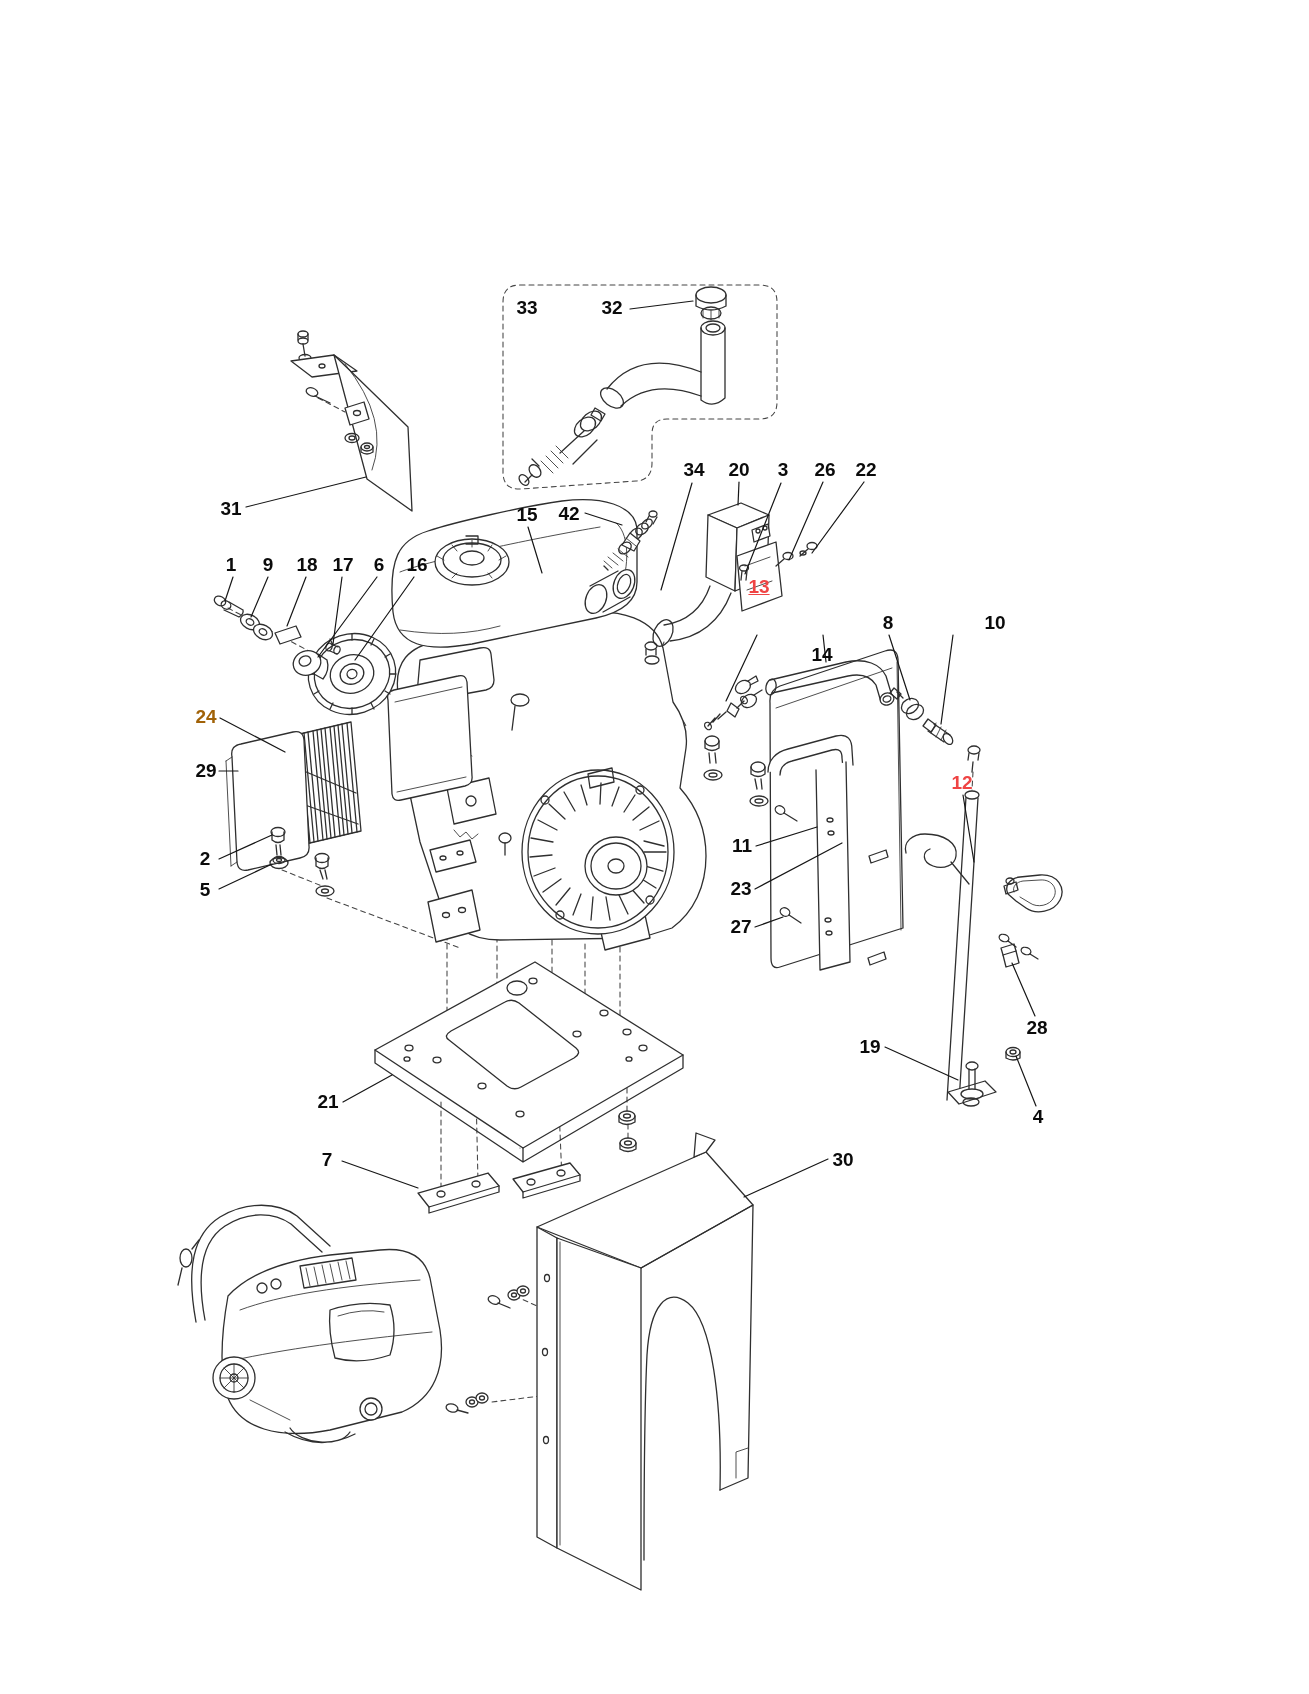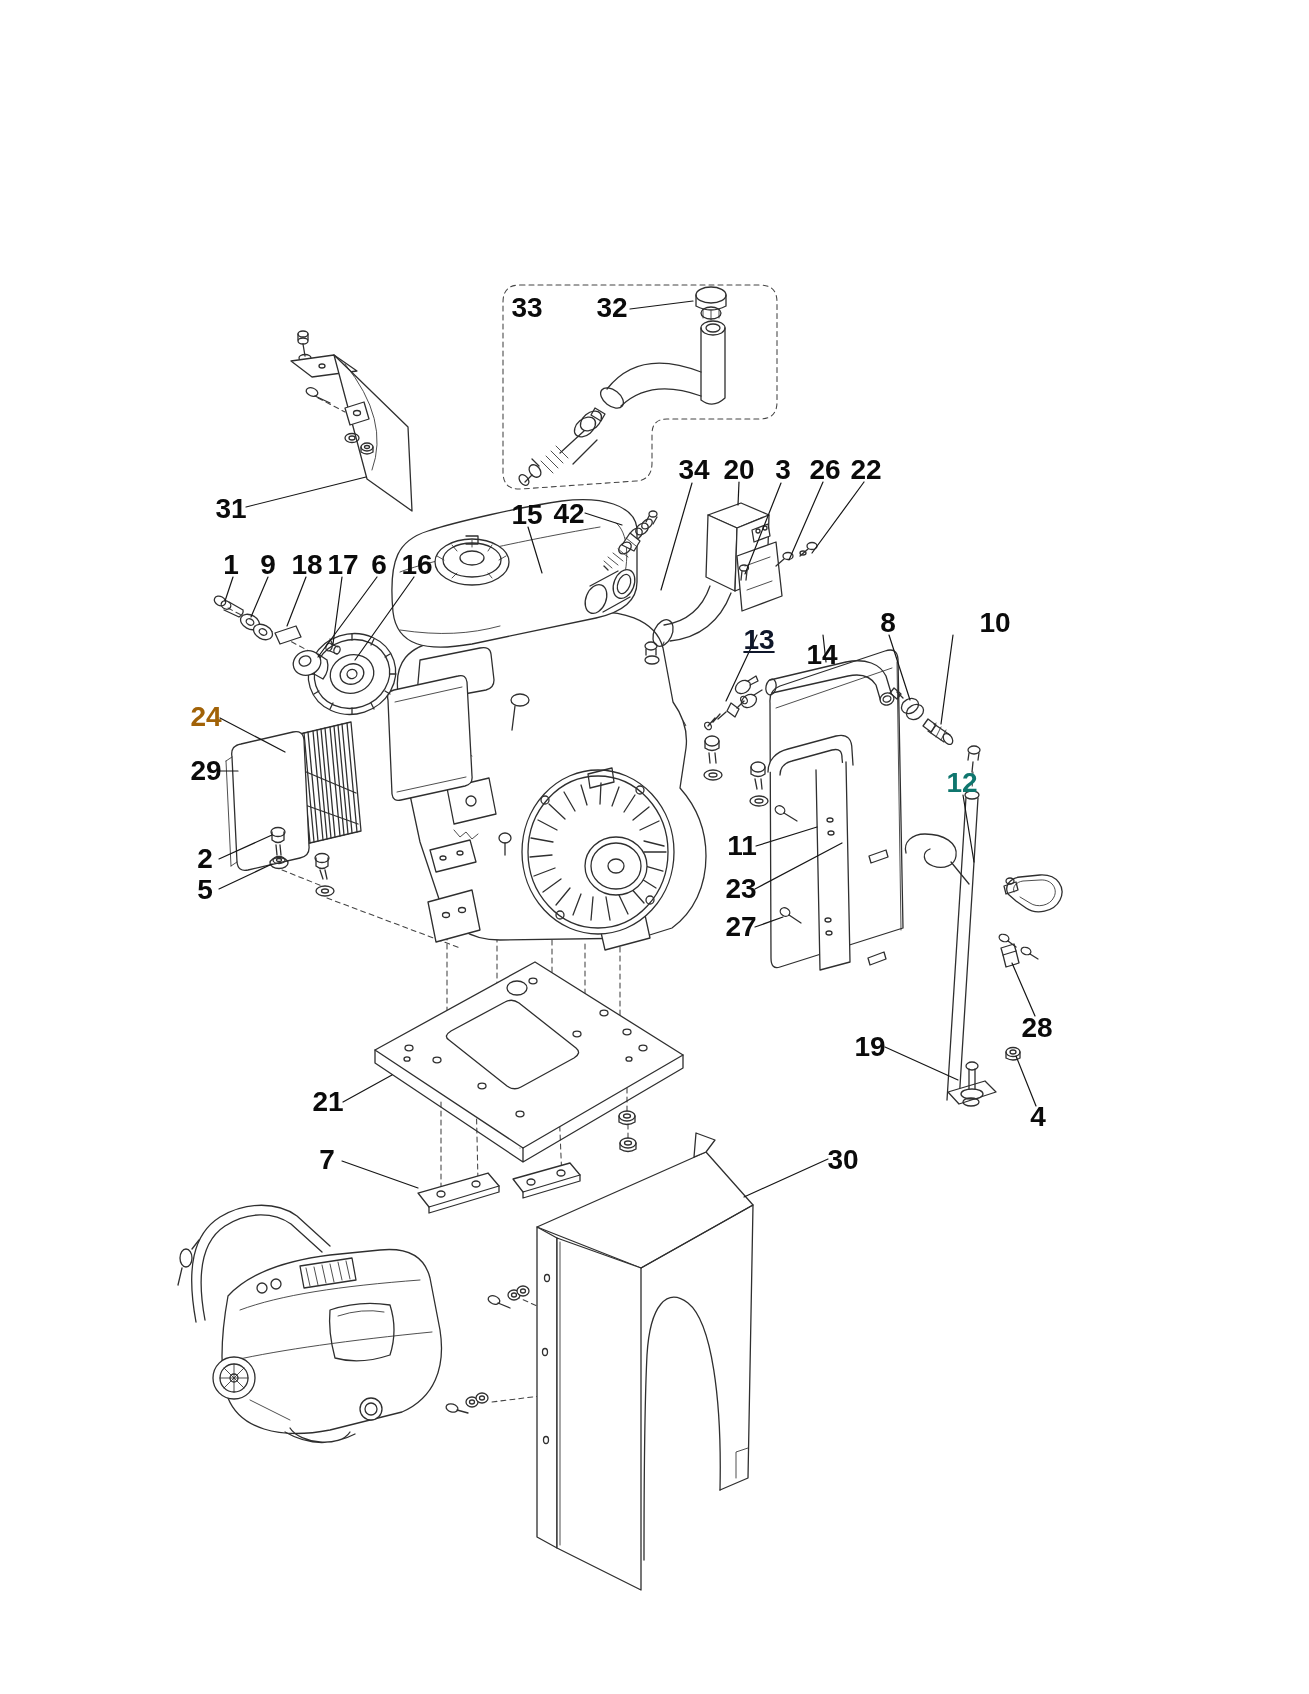--- a/index.html
+++ b/index.html
@@ -4,21 +4,21 @@
 <style>
   html,body{margin:0;padding:0;background:#ffffff;}
   body{width:1309px;height:1694px;position:relative;font-family:"Liberation Sans",sans-serif;overflow:hidden;}
   .canvas{position:absolute;left:0;top:0;width:1309px;height:1694px;}
   svg{position:absolute;left:0;top:0;}
   #art *{fill:none;stroke:#2f2f2f;stroke-width:1.3;stroke-linecap:round;stroke-linejoin:round;}
   #art .s{fill:#ffffff;}
   #art .dash{stroke-dasharray:5 4;stroke-width:1.05;stroke:#444;}
   #art .thin{stroke-width:0.85;}
   #art .leader, #leader-layer line{stroke:#161616;stroke-width:1.2;fill:none;}
-  .callout{position:absolute;transform:translate(-50%,-50%);font-weight:700;font-size:28px;color:#0b0b0b;white-space:nowrap;}
+  .callout{position:absolute;transform:translate(-50%,-50%);font-weight:700;font-size:19px;color:#0b0b0b;white-space:nowrap;}
 </style>
 </head>
 <body style="background: rgb(255, 255, 255);">
 
 <div class="canvas">
 <svg id="art" width="1309" height="1694" viewBox="0 0 1309 1694">
 
   <g>
     <path class="dash" d="M228,608 L352,674"></path>
     <path class="dash" d="M447,908 L447,1042"></path>
@@ -496,22 +496,22 @@
       <span class="callout" style="left: 205px; top: 859px; color: rgb(11, 11, 11);">2</span>
       <span class="callout" style="left: 783px; top: 470px; color: rgb(11, 11, 11);">3</span>
       <span class="callout" style="left: 1038px; top: 1117px; color: rgb(11, 11, 11);">4</span>
       <span class="callout" style="left: 205px; top: 890px; color: rgb(11, 11, 11);">5</span>
       <span class="callout" style="left: 379px; top: 565px; color: rgb(11, 11, 11);">6</span>
       <span class="callout" style="left: 327px; top: 1160px; color: rgb(11, 11, 11);">7</span>
       <span class="callout" style="left: 888px; top: 623px; color: rgb(11, 11, 11);">8</span>
       <span class="callout" style="left: 268px; top: 565px; color: rgb(11, 11, 11);">9</span>
       <span class="callout" style="left: 995px; top: 623px; color: rgb(11, 11, 11);">10</span>
       <span class="callout" style="left: 742px; top: 846px; color: rgb(11, 11, 11);">11</span>
-      <span class="callout" style="left: 962px; top: 783px; color: #0f766e;">12</span>
-      <span class="callout" style="left: 759px; top: 640px; color: #0f172a; text-decoration: underline;">13</span>
+      <span class="callout" style="left: 962px; top: 783px; color: #ef4444;">12</span>
+      <span class="callout" style="left: 759px; top: 587px; color: #ef4444; text-decoration: underline;">13</span>
       <span class="callout" style="left: 822px; top: 623px; color: rgb(11, 11, 11); margin-top: 32px;">14</span>
       <span class="callout" style="left: 527px; top: 515px; color: rgb(11, 11, 11);">15</span>
       <span class="callout" style="left: 417px; top: 565px; color: rgb(11, 11, 11);">16</span>
       <span class="callout" style="left: 343px; top: 565px; color: rgb(11, 11, 11);">17</span>
       <span class="callout" style="left: 307px; top: 565px; color: rgb(11, 11, 11);">18</span>
       <span class="callout" style="left: 870px; top: 1047px; color: rgb(11, 11, 11);">19</span>
       <span class="callout" style="left: 739px; top: 470px; color: rgb(11, 11, 11);">20</span>
       <span class="callout" style="left: 328px; top: 1102px; color: rgb(11, 11, 11);">21</span>
       <span class="callout" style="left: 866px; top: 470px; color: rgb(11, 11, 11);">22</span>
       <span class="callout" style="left: 741px; top: 889px; color: rgb(11, 11, 11);">23</span>

